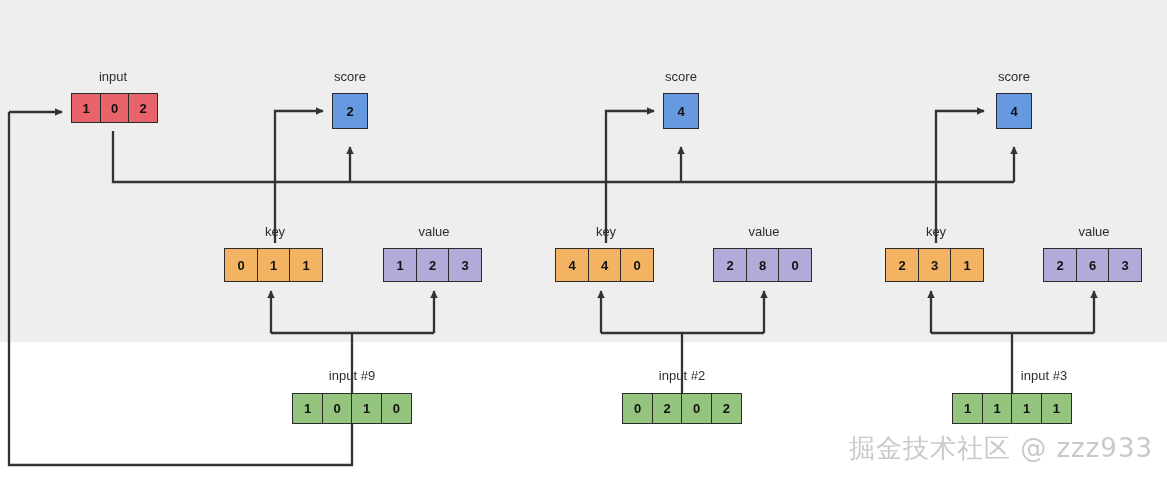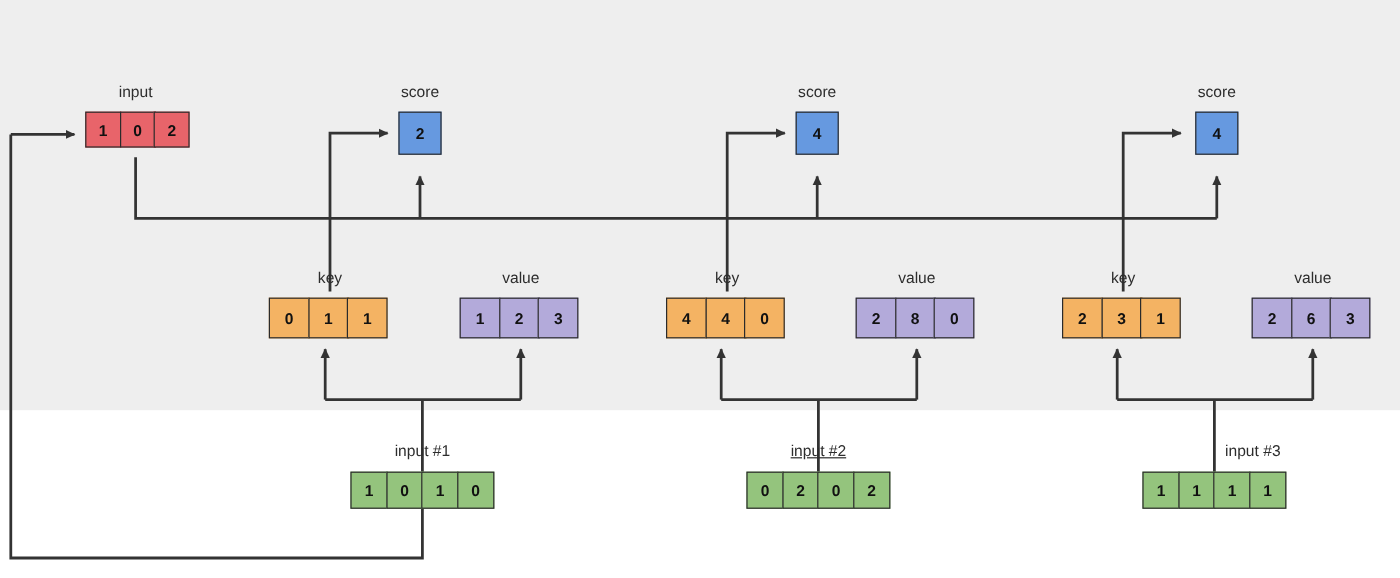--- a/index.html
+++ b/index.html
@@ -145,37 +145,38 @@
       <div class="cell" style="width: 34px; height: 34px; background: rgb(179, 170, 218); border-color: rgb(43, 43, 43);">0</div>
     </div>
 
   <div class="lbl" style="left:1094px;top:224px;">value</div>
   <div class="cellrow" id="row-value-2" style="left:1043px;top:248px;">
       <div class="cell" style="width: 34px; height: 34px; background: rgb(179, 170, 218); border-color: rgb(43, 43, 43);">2</div>
       <div class="cell" style="width: 34px; height: 34px; background: rgb(179, 170, 218); border-color: rgb(43, 43, 43);">6</div>
       <div class="cell" style="width: 34px; height: 34px; background: rgb(179, 170, 218); border-color: rgb(43, 43, 43);">3</div>
     </div>
 
-  <div class="lbl" style="left:352px;top:368px;">input #1</div>
+  <div class="lbl" style="left:352px;top:368px;">input #9</div>
   <div class="cellrow" id="row-input-0" style="left:292px;top:393px;">
       <div class="cell" style="width: 31px; height: 31px; background: rgb(148, 196, 125); border-color: rgb(43, 43, 43);">1</div>
       <div class="cell" style="width: 31px; height: 31px; background: rgb(148, 196, 125); border-color: rgb(43, 43, 43);">0</div>
       <div class="cell" style="width: 31px; height: 31px; background: rgb(148, 196, 125); border-color: rgb(43, 43, 43);">1</div>
       <div class="cell" style="width: 31px; height: 31px; background: rgb(148, 196, 125); border-color: rgb(43, 43, 43);">0</div>
     </div>
 
-  <div class="lbl" style="left:682px;top:368px;text-decoration:underline;">input #2</div>
+  <div class="lbl" style="left:682px;top:368px;">input #2</div>
   <div class="cellrow" id="row-input-1" style="left:622px;top:393px;">
       <div class="cell" style="width: 31px; height: 31px; background: rgb(148, 196, 125); border-color: rgb(43, 43, 43);">0</div>
       <div class="cell" style="width: 31px; height: 31px; background: rgb(148, 196, 125); border-color: rgb(43, 43, 43);">2</div>
       <div class="cell" style="width: 31px; height: 31px; background: rgb(148, 196, 125); border-color: rgb(43, 43, 43);">0</div>
       <div class="cell" style="width: 31px; height: 31px; background: rgb(148, 196, 125); border-color: rgb(43, 43, 43);">2</div>
     </div>
 
   <div class="lbl" style="left:1012px;top:368px;margin-left:32px;">input #3</div>
   <div class="cellrow" id="row-input-2" style="left:952px;top:393px;">
       <div class="cell" style="width: 31px; height: 31px; background: rgb(148, 196, 125); border-color: rgb(43, 43, 43);">1</div>
       <div class="cell" style="width: 31px; height: 31px; background: rgb(148, 196, 125); border-color: rgb(43, 43, 43);">1</div>
       <div class="cell" style="width: 31px; height: 31px; background: rgb(148, 196, 125); border-color: rgb(43, 43, 43);">1</div>
       <div class="cell" style="width: 31px; height: 31px; background: rgb(148, 196, 125); border-color: rgb(43, 43, 43);">1</div>
     </div>
 
+  <div class="watermark" style="color: rgb(201, 201, 201);">掘金技术社区 @ zzz933</div>
 </div>
 
 </body></html>

